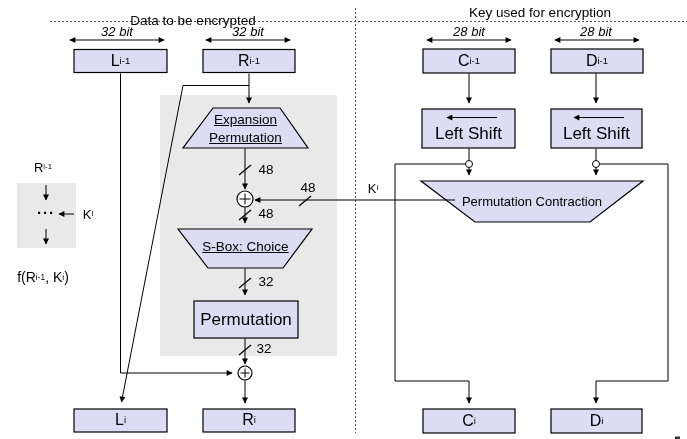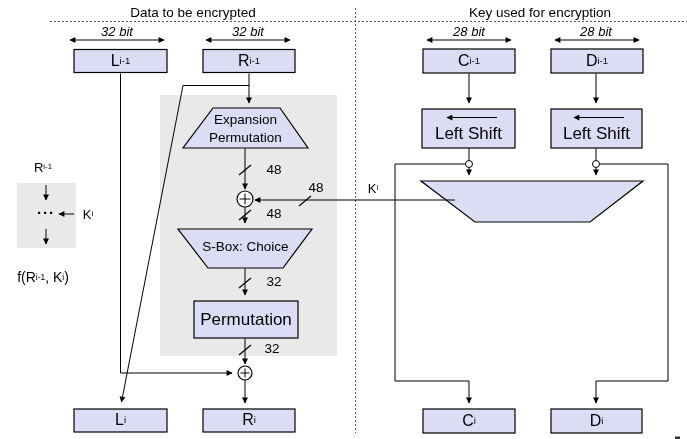--- a/index.html
+++ b/index.html
@@ -8,24 +8,24 @@
     font-family:"Liberation Sans", sans-serif;
     color:#000; overflow:hidden; background:#fff;
   }
   #stage svg { position:absolute; left:0; top:0; }
   .txt { position:absolute; display:flex; align-items:center; justify-content:center;
          text-align:center; white-space:pre; pointer-events:none; }
   sub { font-size:0.6em; line-height:0; }
   .hdr { font-size:13.5px; }
   .bit { font-size:13px;font-style:italic; }
   .reg { font-size:16px; }
-  .blk13 { font-size:13.5px; line-height:18px; display:block; }
+  .blk13 { font-size:13.5px; line-height:18px; display:block;text-decoration:underline; }
   .blk13c { font-size:13px; line-height:17px; display:block; }
   .big { font-size:17px; }
-  .wlab { font-size:13.5px;margin-left:8px; }
+  .wlab { font-size:13.5px; }
   .leg { font-size:13px; }
   .legf { font-size:14px; }
   .dots { font-size:15px; font-weight:bold; letter-spacing:1px; }
 </style>
 </head>
 <body>
 
 <div id="stage">
 
   <svg width="687" height="439" viewBox="0 0 687 439">
@@ -107,21 +107,21 @@
       <line x1="240.5" y1="373" x2="249.5" y2="373" stroke="#000" stroke-width="1"></line>
       <line x1="245" y1="368.5" x2="245" y2="377.5" stroke="#000" stroke-width="1"></line>
     </g>
 
     <circle cx="469" cy="164" r="3.5" fill="#fff" stroke="#000" stroke-width="1"></circle>
     <circle cx="596" cy="164" r="3.5" fill="#fff" stroke="#000" stroke-width="1"></circle>
 
     <rect x="675" y="436.5" width="5" height="2.5" fill="#333"></rect>
   </svg>
 
-  <div class="txt hdr" style="left:98px; top:4px; width:190px; height:16px;">Data to be encrypted</div>
+  <div class="txt hdr" style="left:98px; top:12px; width:190px; height:16px;">Data to be encrypted</div>
   <div class="txt hdr" style="left:445px; top:4px; width:190px; height:16px;">Key used for encryption</div>
 
   <div class="txt bit" style="left:77px;  top:24px; width:80px; height:14px;">32 bit</div>
   <div class="txt bit" style="left:208px; top:24px; width:80px; height:14px;">32 bit</div>
   <div class="txt bit" style="left:429px; top:24px; width:80px; height:14px;">28 bit</div>
   <div class="txt bit" style="left:556px; top:24px; width:80px; height:14px;">28 bit</div>
 
   <div class="txt reg" style="left:74px;  top:49px;  width:93px; height:23px;">L<sub>i-1</sub></div>
   <div class="txt reg" style="left:203px; top:49px;  width:92px; height:23px;">R<sub>i-1</sub></div>
   <div class="txt reg" style="left:423px; top:49px;  width:92px; height:24px;">C<sub>i-1</sub></div>
@@ -135,20 +135,21 @@
     <span class="blk13">Expansion</span>
     <span class="blk13">Permutation</span>
   </div>
   <div class="txt" style="left:193px; top:231px; width:105px; height:32px; flex-direction:row;">
     <span class="blk13">S-Box: Choice</span>
   </div>
   <div class="txt big" style="left:194px; top:301px; width:104px; height:37px;">Permutation</div>
   <div class="txt big" style="left:422px; top:119px; width:93px; height:29px;">Left Shift</div>
   <div class="txt big" style="left:551px; top:119px; width:91px; height:29px;">Left Shift</div>
   <div class="txt" style="left:432px; top:184px; width:200px; height:35px; flex-direction:column;">
+    <span class="blk13c">Permutation Contraction</span>
   </div>
 
   <div class="txt wlab" style="left:251px; top:162px; width:30px; height:15px;">48</div>
   <div class="txt wlab" style="left:293px; top:180px; width:30px; height:15px;">48</div>
   <div class="txt wlab" style="left:251px; top:206px; width:30px; height:15px;">48</div>
   <div class="txt wlab" style="left:251px; top:274px; width:30px; height:15px;">32</div>
   <div class="txt wlab" style="left:249px; top:341px; width:30px; height:15px;">32</div>
   <div class="txt leg" style="left:360px; top:180px; width:26px; height:16px;">K<sub>i</sub></div>
 
   <div class="txt leg" style="left:18px; top:159px; width:50px; height:16px;">R<sub>i-1</sub></div>

